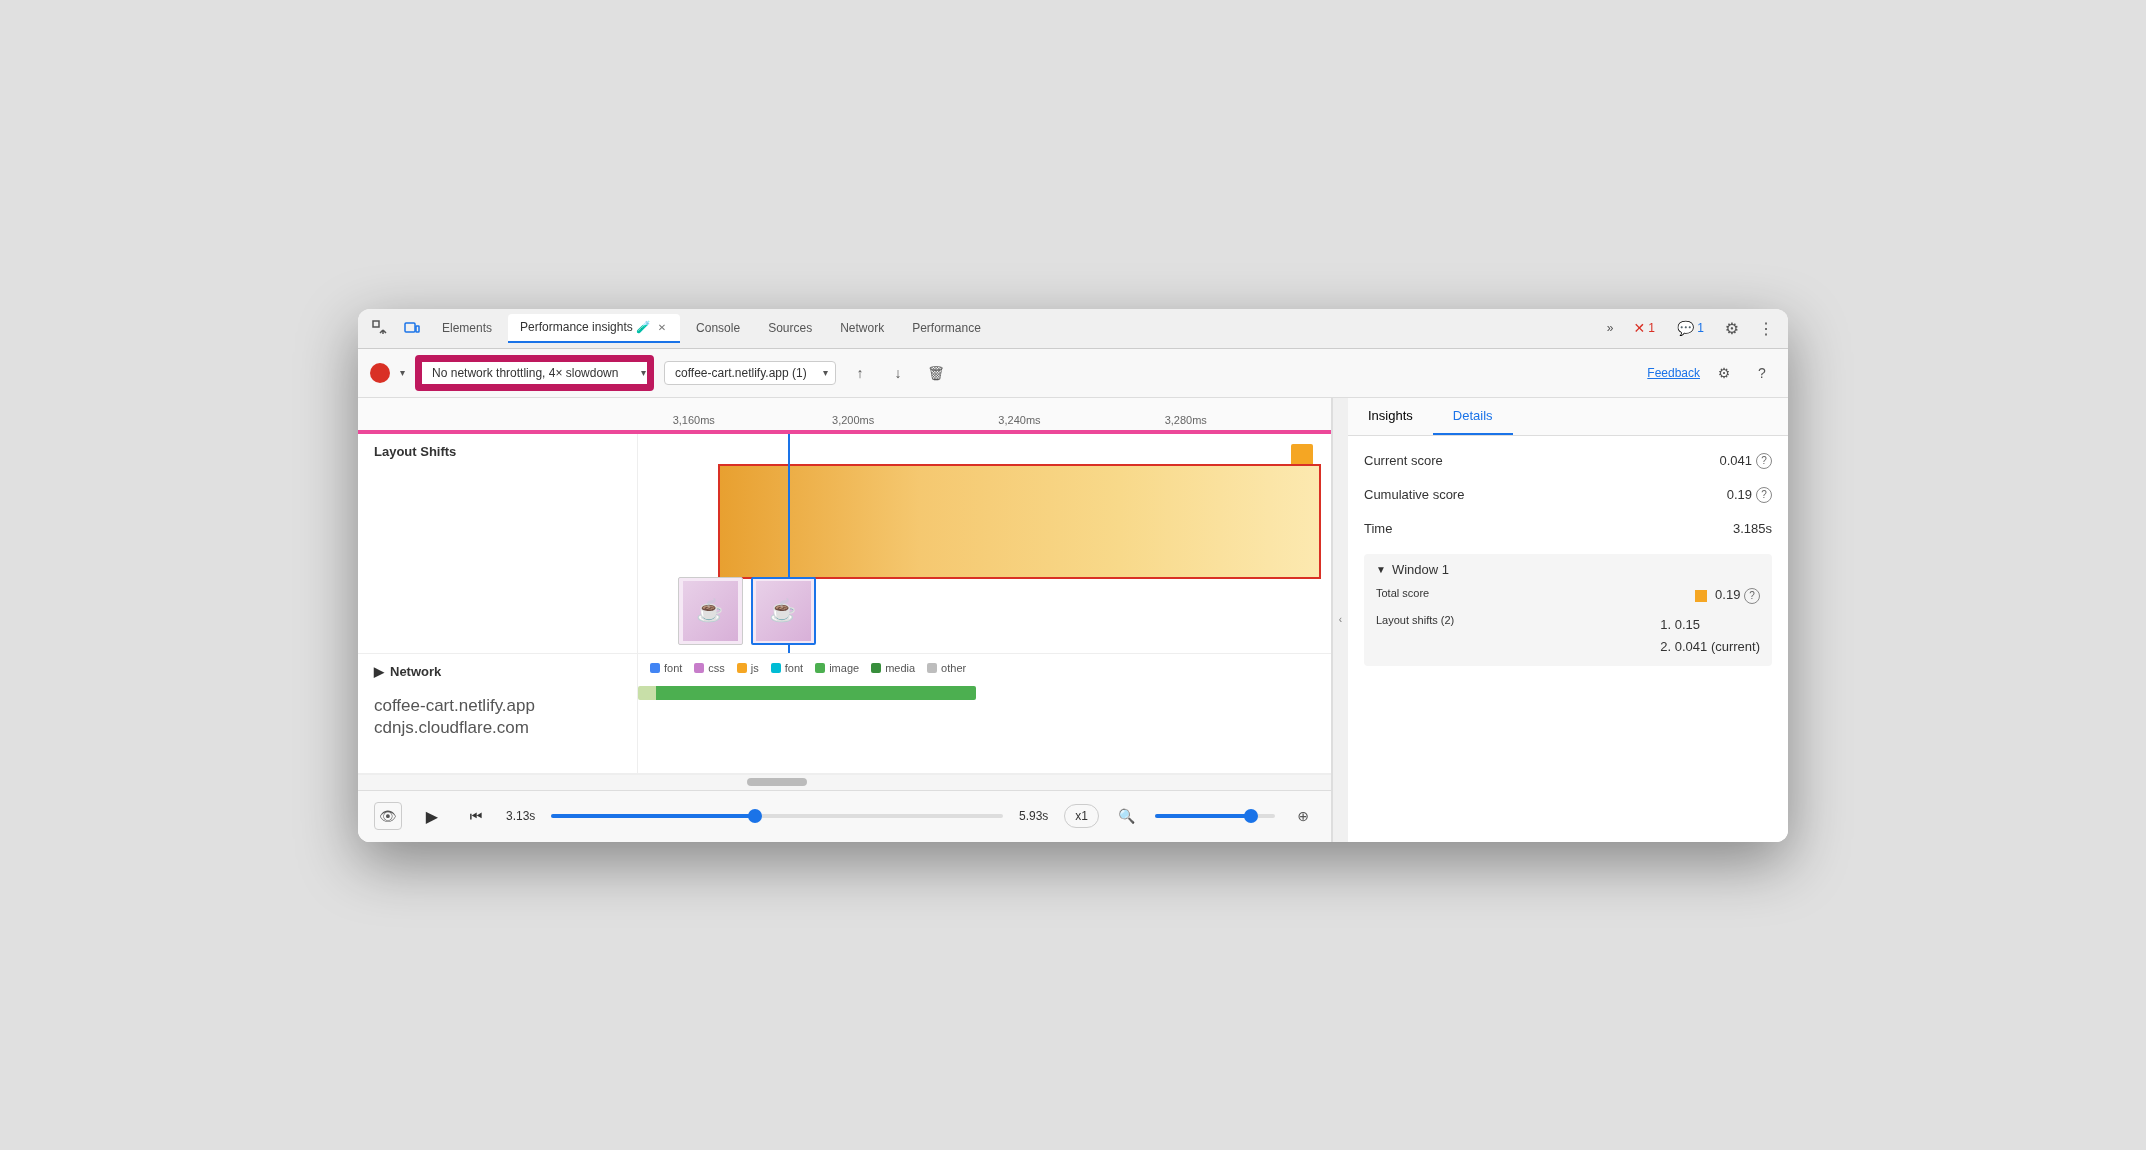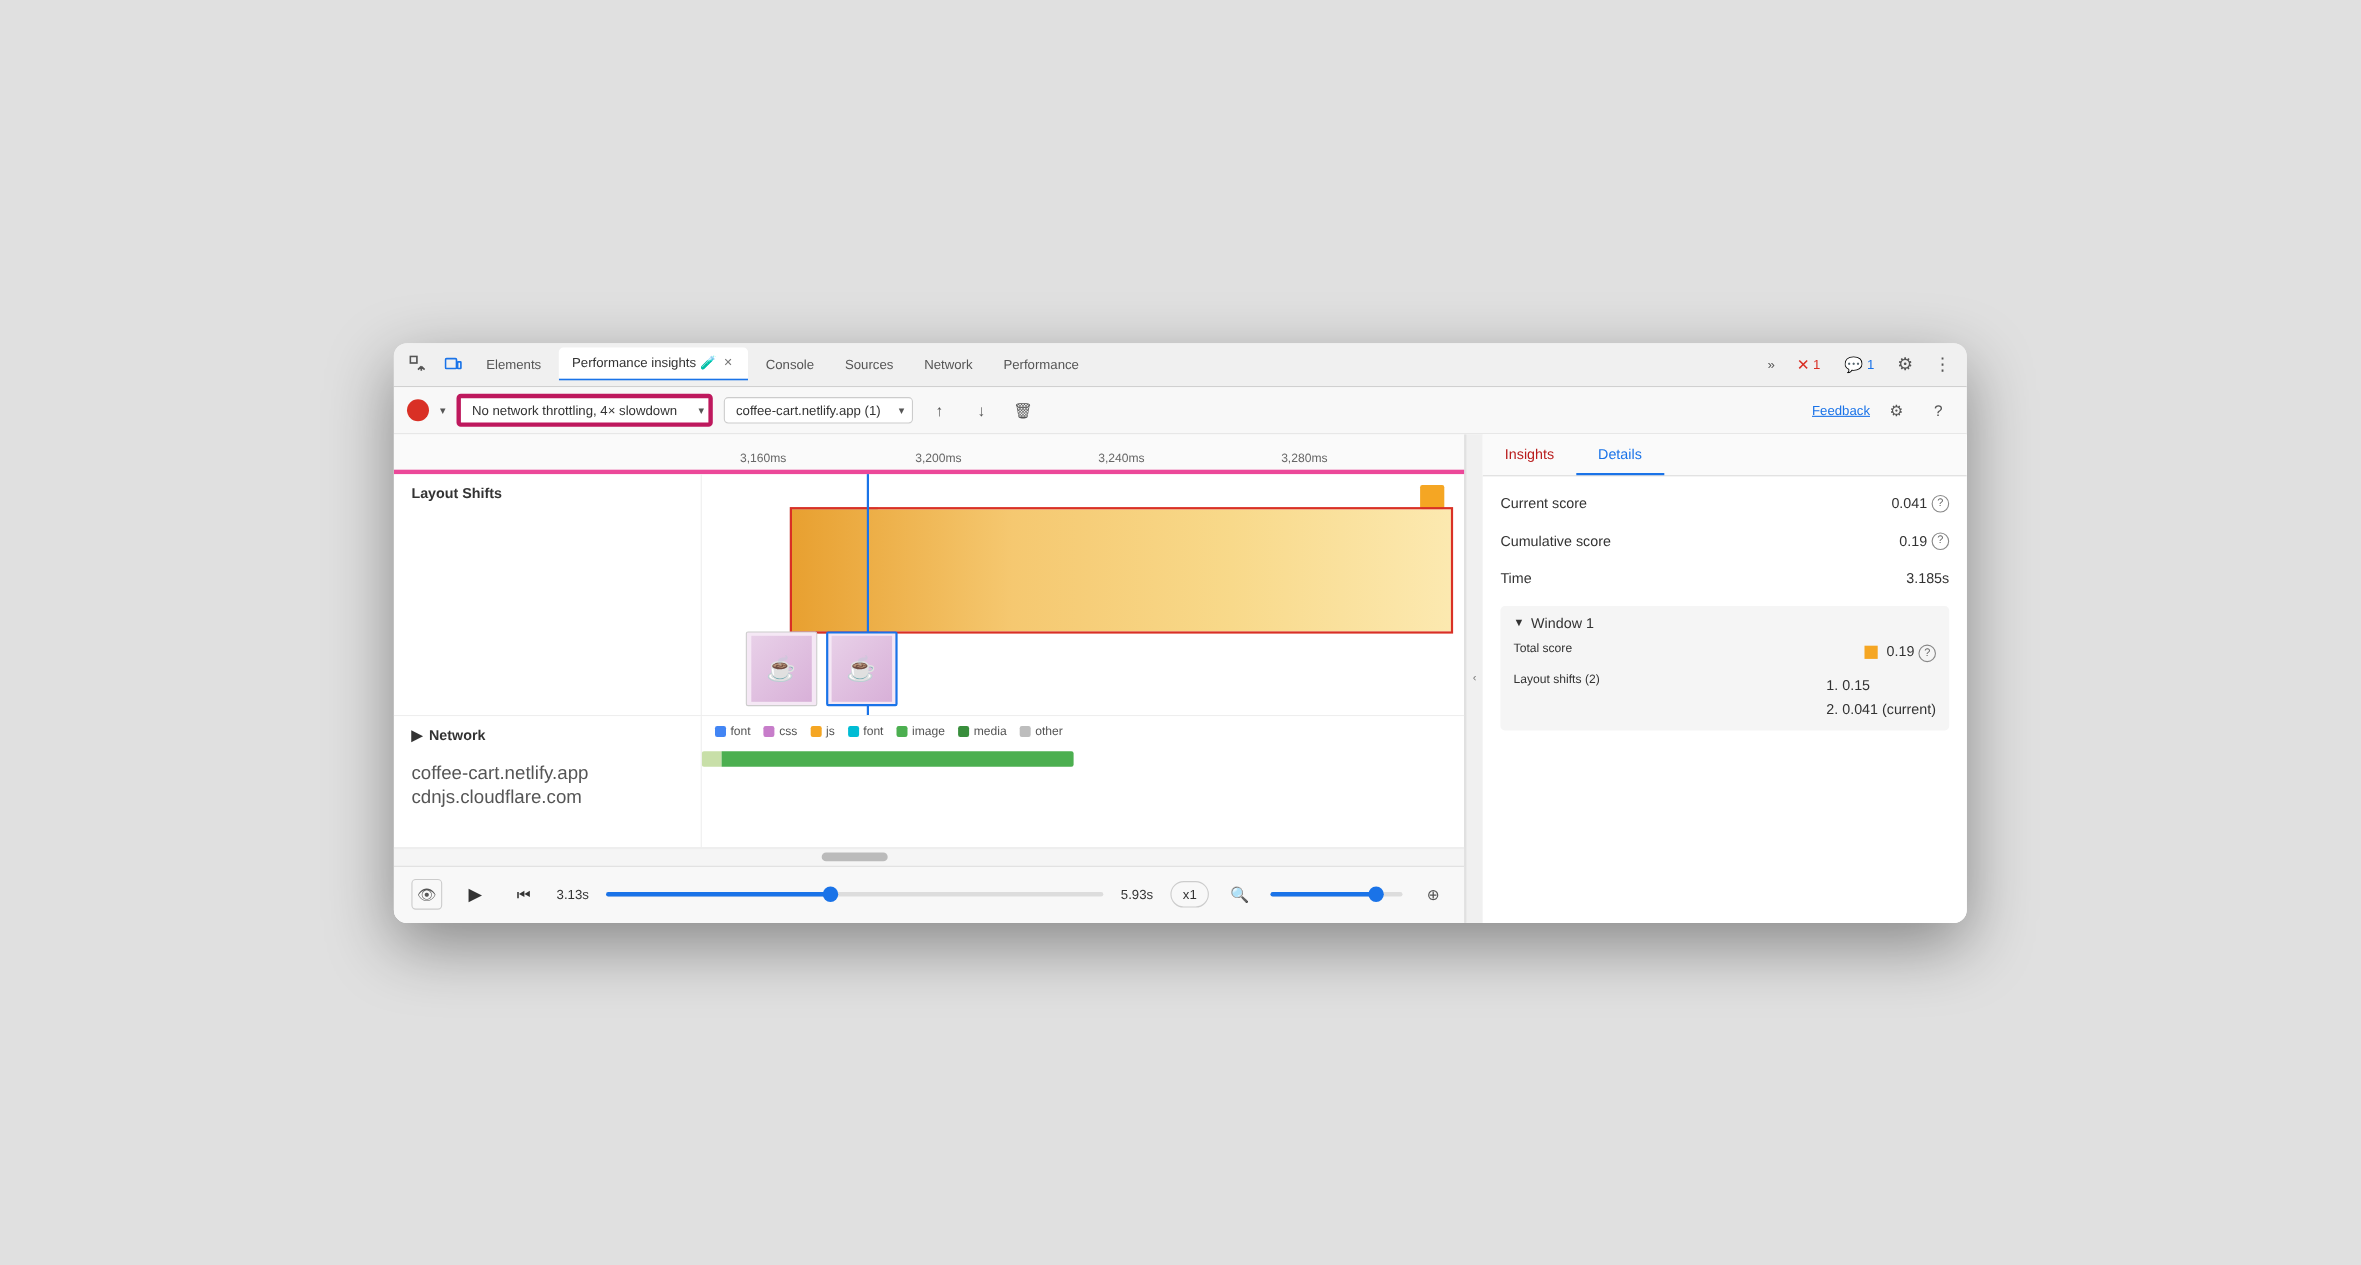--- a/index.html
+++ b/index.html
@@ -144,21 +144,21 @@
       border-radius: 50%;
       cursor: pointer;
     }
     .dropdown-arrow {
       color: #555;
       font-size: 10px;
       cursor: pointer;
     }
     .throttle-select {
       background: #fff;
-      border: 4px solid #be185d;
+      border: 7px solid #be185d;
       border-radius: 4px;
       padding: 4px 28px 4px 10px;
       font-size: 12px;
       color: #333;
       cursor: pointer;
       appearance: none;
       position: relative;
     }
     .select-wrapper {
       position: relative;
@@ -519,21 +519,21 @@
       background: #fff;
     }
     .right-tabs {
       display: flex;
       border-bottom: 1px solid #ddd;
       background: #fafafa;
     }
     .right-tab {
       padding: 10px 20px;
       font-size: 13px;
-      color: #b91c1c;
+      color: #000000;
       cursor: pointer;
       border-bottom: 2px solid transparent;
     }
     .right-tab.active {
       color: #1a73e8;
       border-bottom: 2px solid #1a73e8;
       font-weight: 500;
     }
     .right-content {
       flex: 1;

